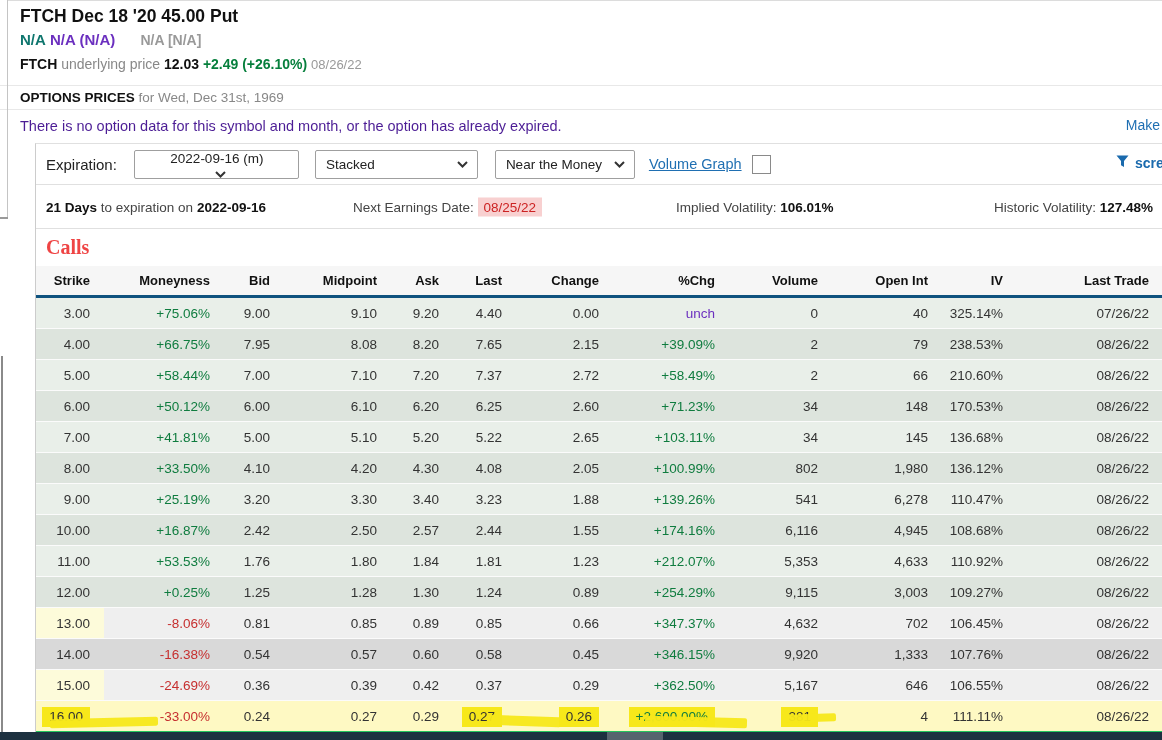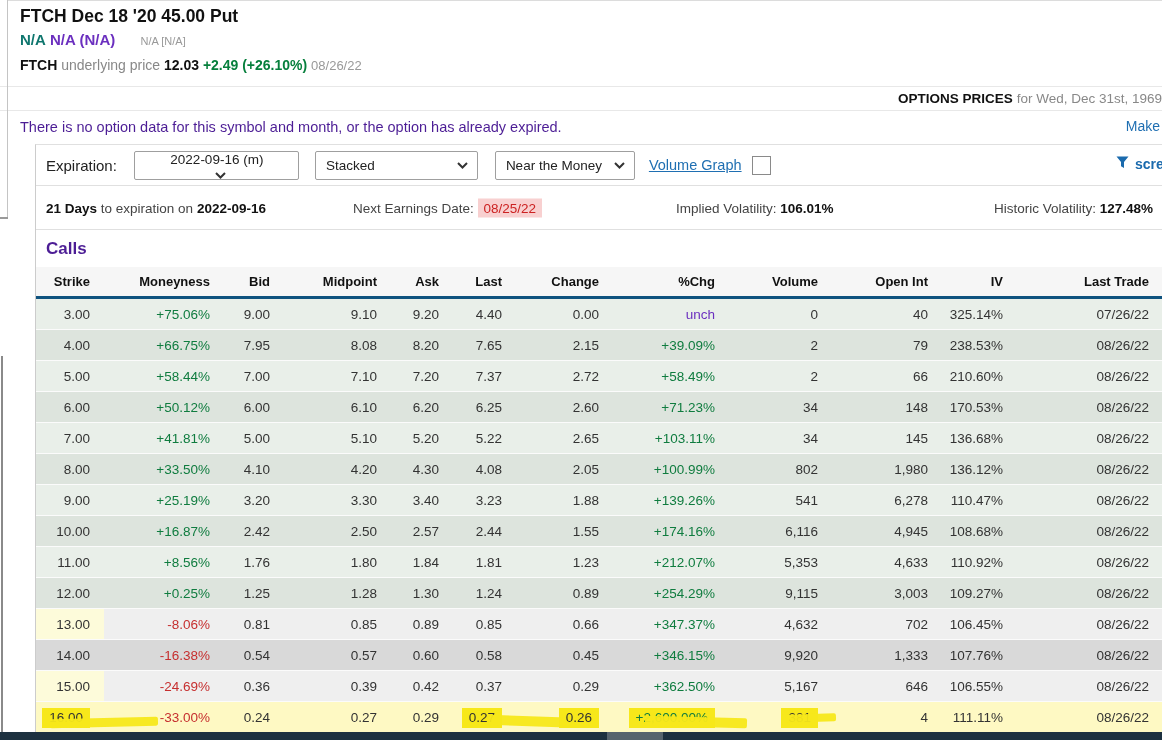--- a/index.html
+++ b/index.html
@@ -11,31 +11,31 @@
   .edge-v1{position:absolute;left:7px;top:0;width:1px;height:218px;background:#c4c4c4;}
   .edge-tick{position:absolute;left:0;top:217px;width:8px;height:2px;background:#9a9a9a;}
   .edge-v2{position:absolute;left:1px;top:356px;width:2px;height:384px;background:#8a8a8a;}
 
   
   .masthead{padding:4px 0 0 20px;}
   .title{font-size:17.5px;font-weight:700;color:#111;line-height:24px;}
   .naline{font-size:15px;line-height:22px;margin-top:1px;}
   .na-bold{font-weight:700;color:#0f766e;}
   .na-purple{font-weight:700;color:#6b2fbf;}
-  .na-gray{font-weight:400;color:#999;font-size:11px;padding-left:21px;}
+  .na-gray{font-weight:700;color:#999;font-size:14px;padding-left:21px;}
   .underline-row{font-size:14px;line-height:22px;margin-top:2px;}
   .sym{font-weight:700;color:#111;}
   .gray{color:#888;font-weight:400;}
   .price{font-weight:700;color:#111;}
   .chg-green{font-weight:700;color:#067f3c;}
   .date-gray{color:#999;font-size:13px;}
 
   
   .op-header{margin-top:9px;border-top:1px solid #e8e8e8;border-bottom:1px solid #e8e8e8;
-             padding:4px 0 4px 20px;font-size:13.5px;text-align:right;}
+             padding:4px 0 4px 20px;font-size:13.5px;}
   .op-bold{font-weight:700;color:#111;}
   .op-sub{color:#888;}
 
   
   .error-row{position:relative;height:33px;}
   .error-text{position:absolute;left:20px;top:8px;font-size:14.5px;color:#4c1d95;}
   .make-link{position:absolute;right:2px;top:7px;font-size:14px;color:#1f6fb2;cursor:pointer;}
 
   
   .panel{margin-left:35px;border-left:1px solid #ccc;border-top:1px solid #e0e0e0;}
@@ -59,21 +59,21 @@
   .stat{position:absolute;top:50%;transform:translateY(-50%);white-space:nowrap;color:#444;}
   .st-days{left:10px;}
   .st-earn{left:317px;}
   .st-iv{left:640px;}
   .st-hv{left:958px;}
   .b{font-weight:700;color:#111;}
   .earn-date{color:#cc2222;background:#f8d0d0;padding:2px 6px;}
 
   
   .calls-title{height:37px;display:flex;align-items:center;padding-left:10px;
-               font-size:17px;font-weight:700;color:#4c1d95;}
+               font-size:20px;font-weight:700;color:#ef4444;font-family:Liberation Serif, serif;}
   table{border-collapse:collapse;table-layout:fixed;width:1127px;border-bottom:6px solid #22c55e;}
   col.c-strike{width:68px;} col.c-moneyness{width:120px;} col.c-bid{width:60px;}
   col.c-midpoint{width:107px;} col.c-ask{width:62px;} col.c-last{width:63px;}
   col.c-change{width:97px;} col.c-pctchg{width:116px;} col.c-volume{width:103px;}
   col.c-openint{width:110px;} col.c-iv{width:75px;} col.c-lasttrade{width:auto;}
   th{text-align:right;padding:0 14px 0 0;font-size:13px;font-weight:700;color:#111;
      background:#f6f6f6;border-bottom:3px solid #0f537f;height:29px;}
   td{text-align:right;padding:0 14px 0 0;font-size:13.5px;height:30px;color:#333;
      border-bottom:1px solid #fbfbfb;white-space:nowrap;overflow:hidden;}
   .row-green-light td{background:#e9efe9;}
@@ -333,21 +333,21 @@
             <td>2.44</td>
             <td>1.55</td>
             <td class="green">+174.16%</td>
             <td>6,116</td>
             <td>4,945</td>
             <td>108.68%</td>
             <td>08/26/22</td>
           </tr>
           <tr class="row-green-light">
             <td>11.00</td>
-            <td class="green">+8.56%</td>
+            <td class="green">+53.53%</td>
             <td>1.76</td>
             <td>1.80</td>
             <td>1.84</td>
             <td>1.81</td>
             <td>1.23</td>
             <td class="green">+212.07%</td>
             <td>5,353</td>
             <td>4,633</td>
             <td>110.92%</td>
             <td>08/26/22</td>

